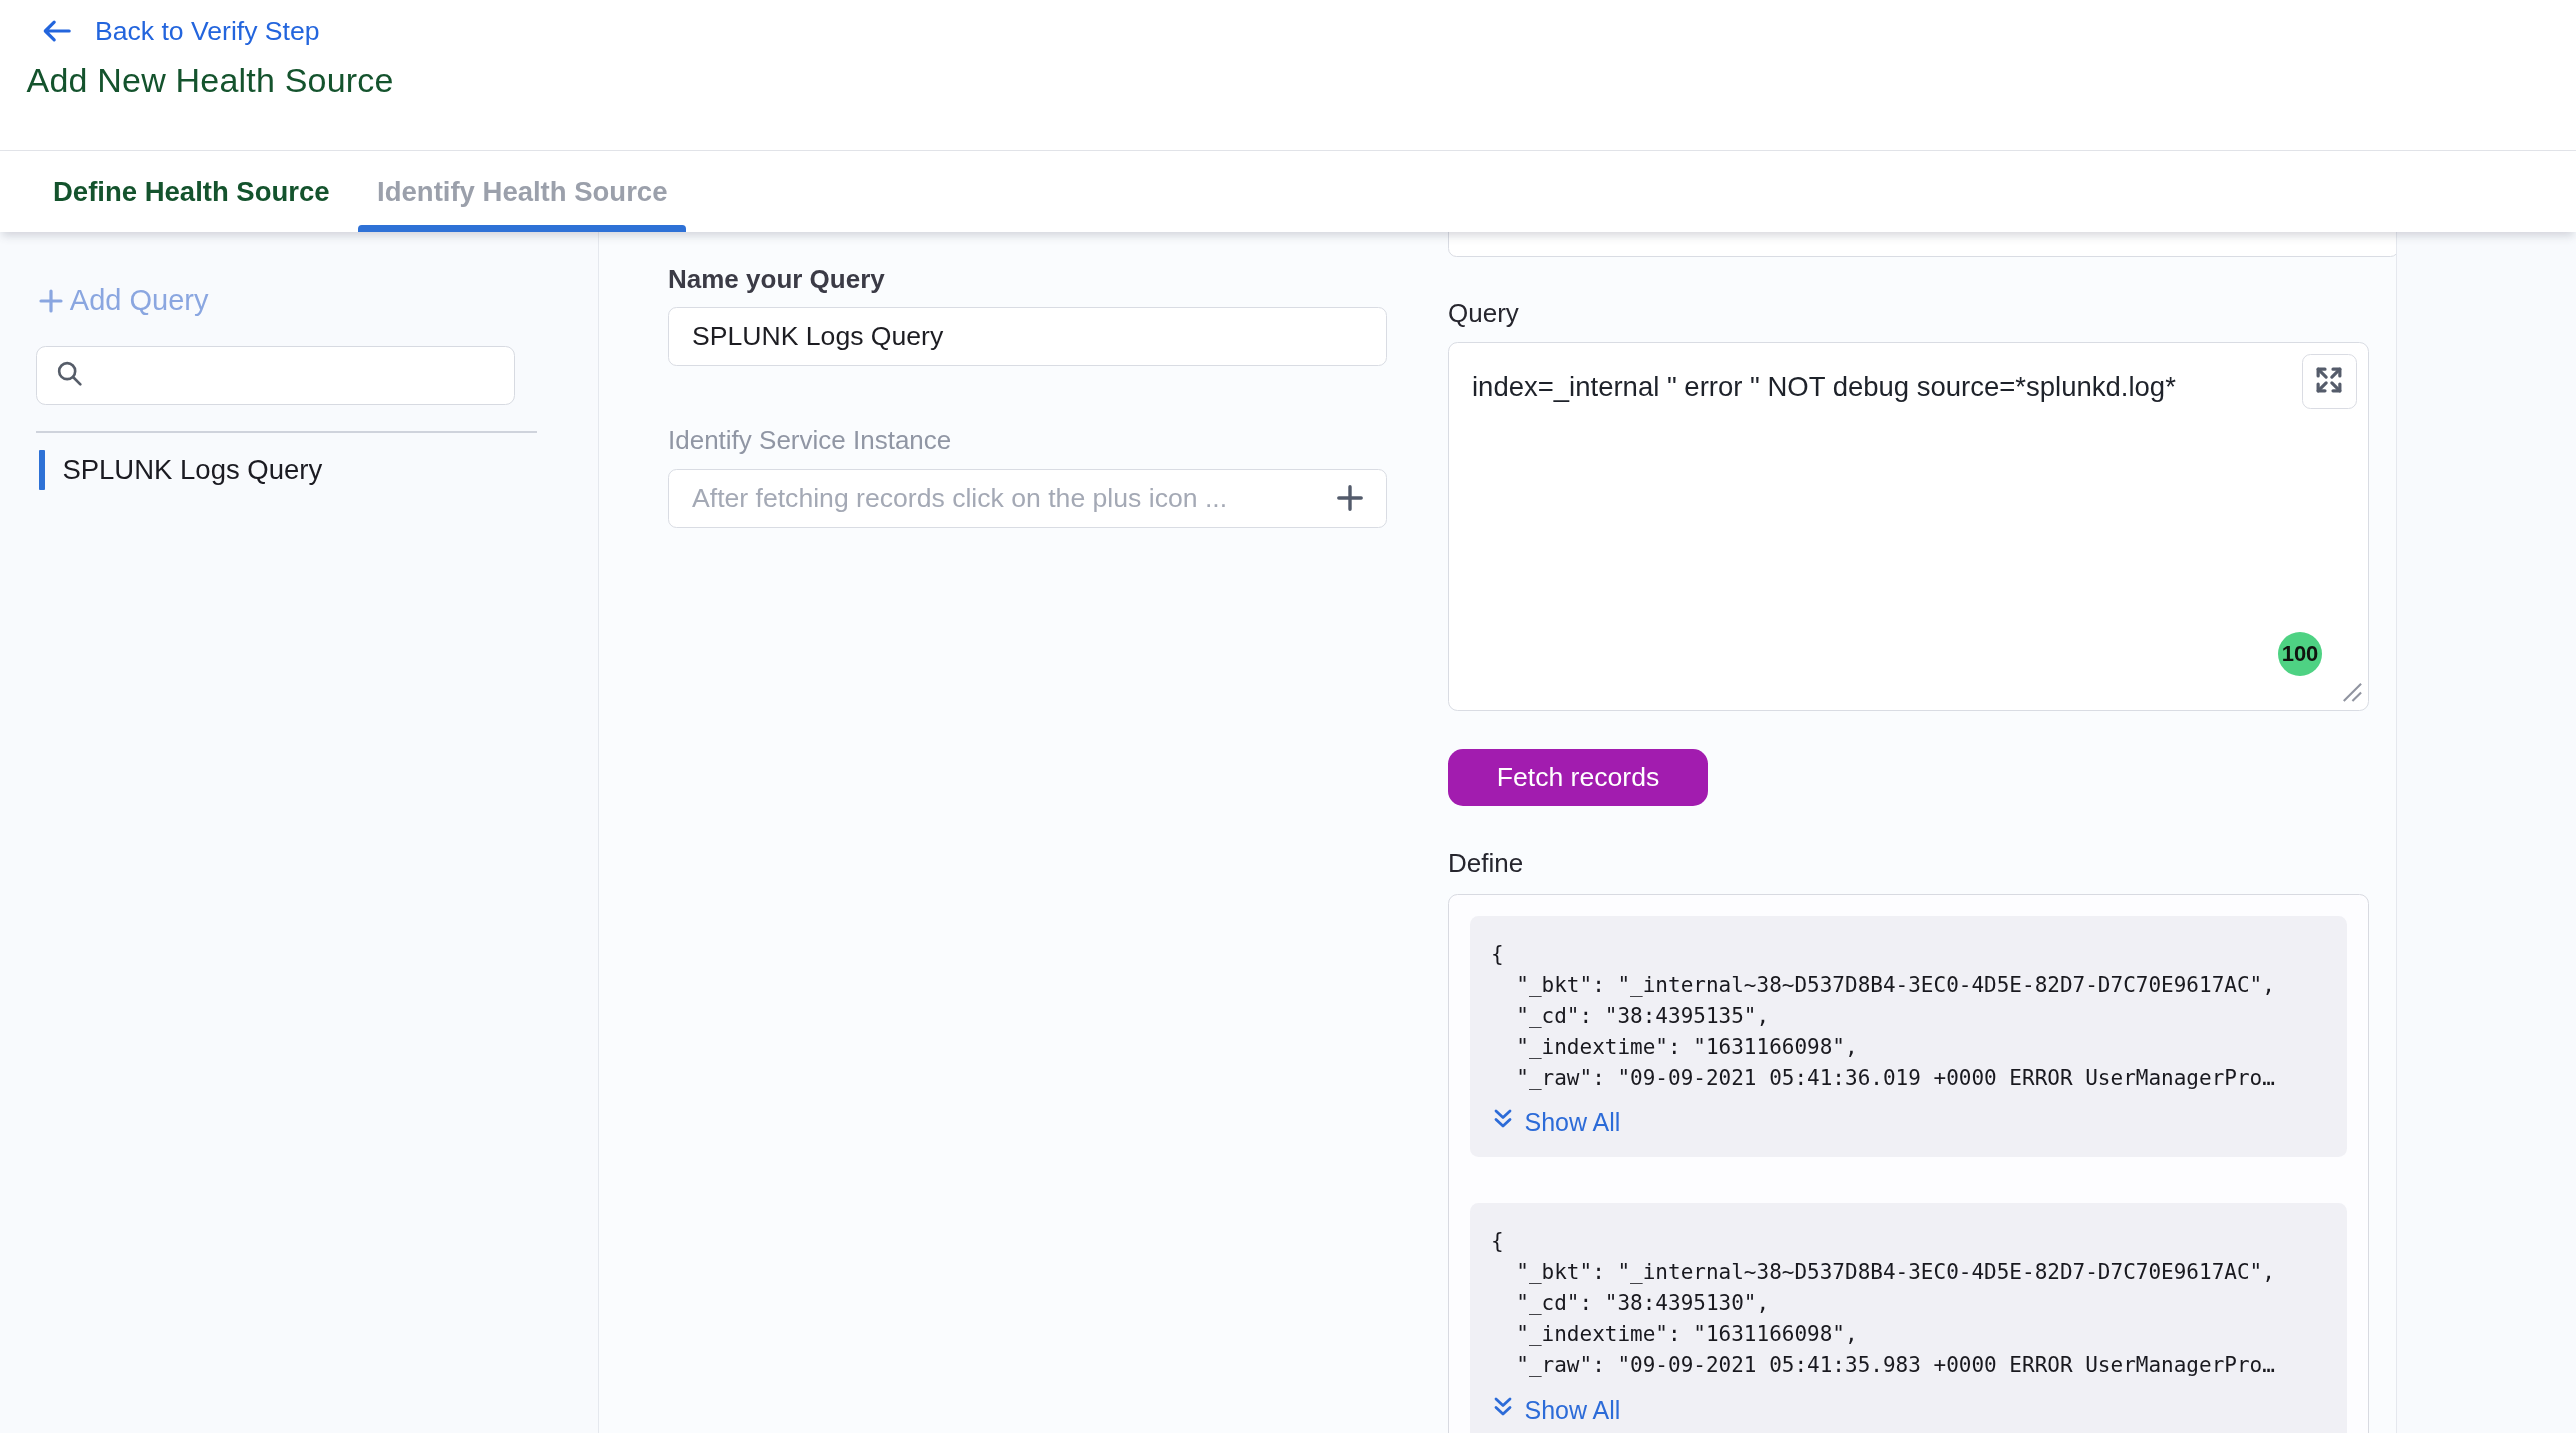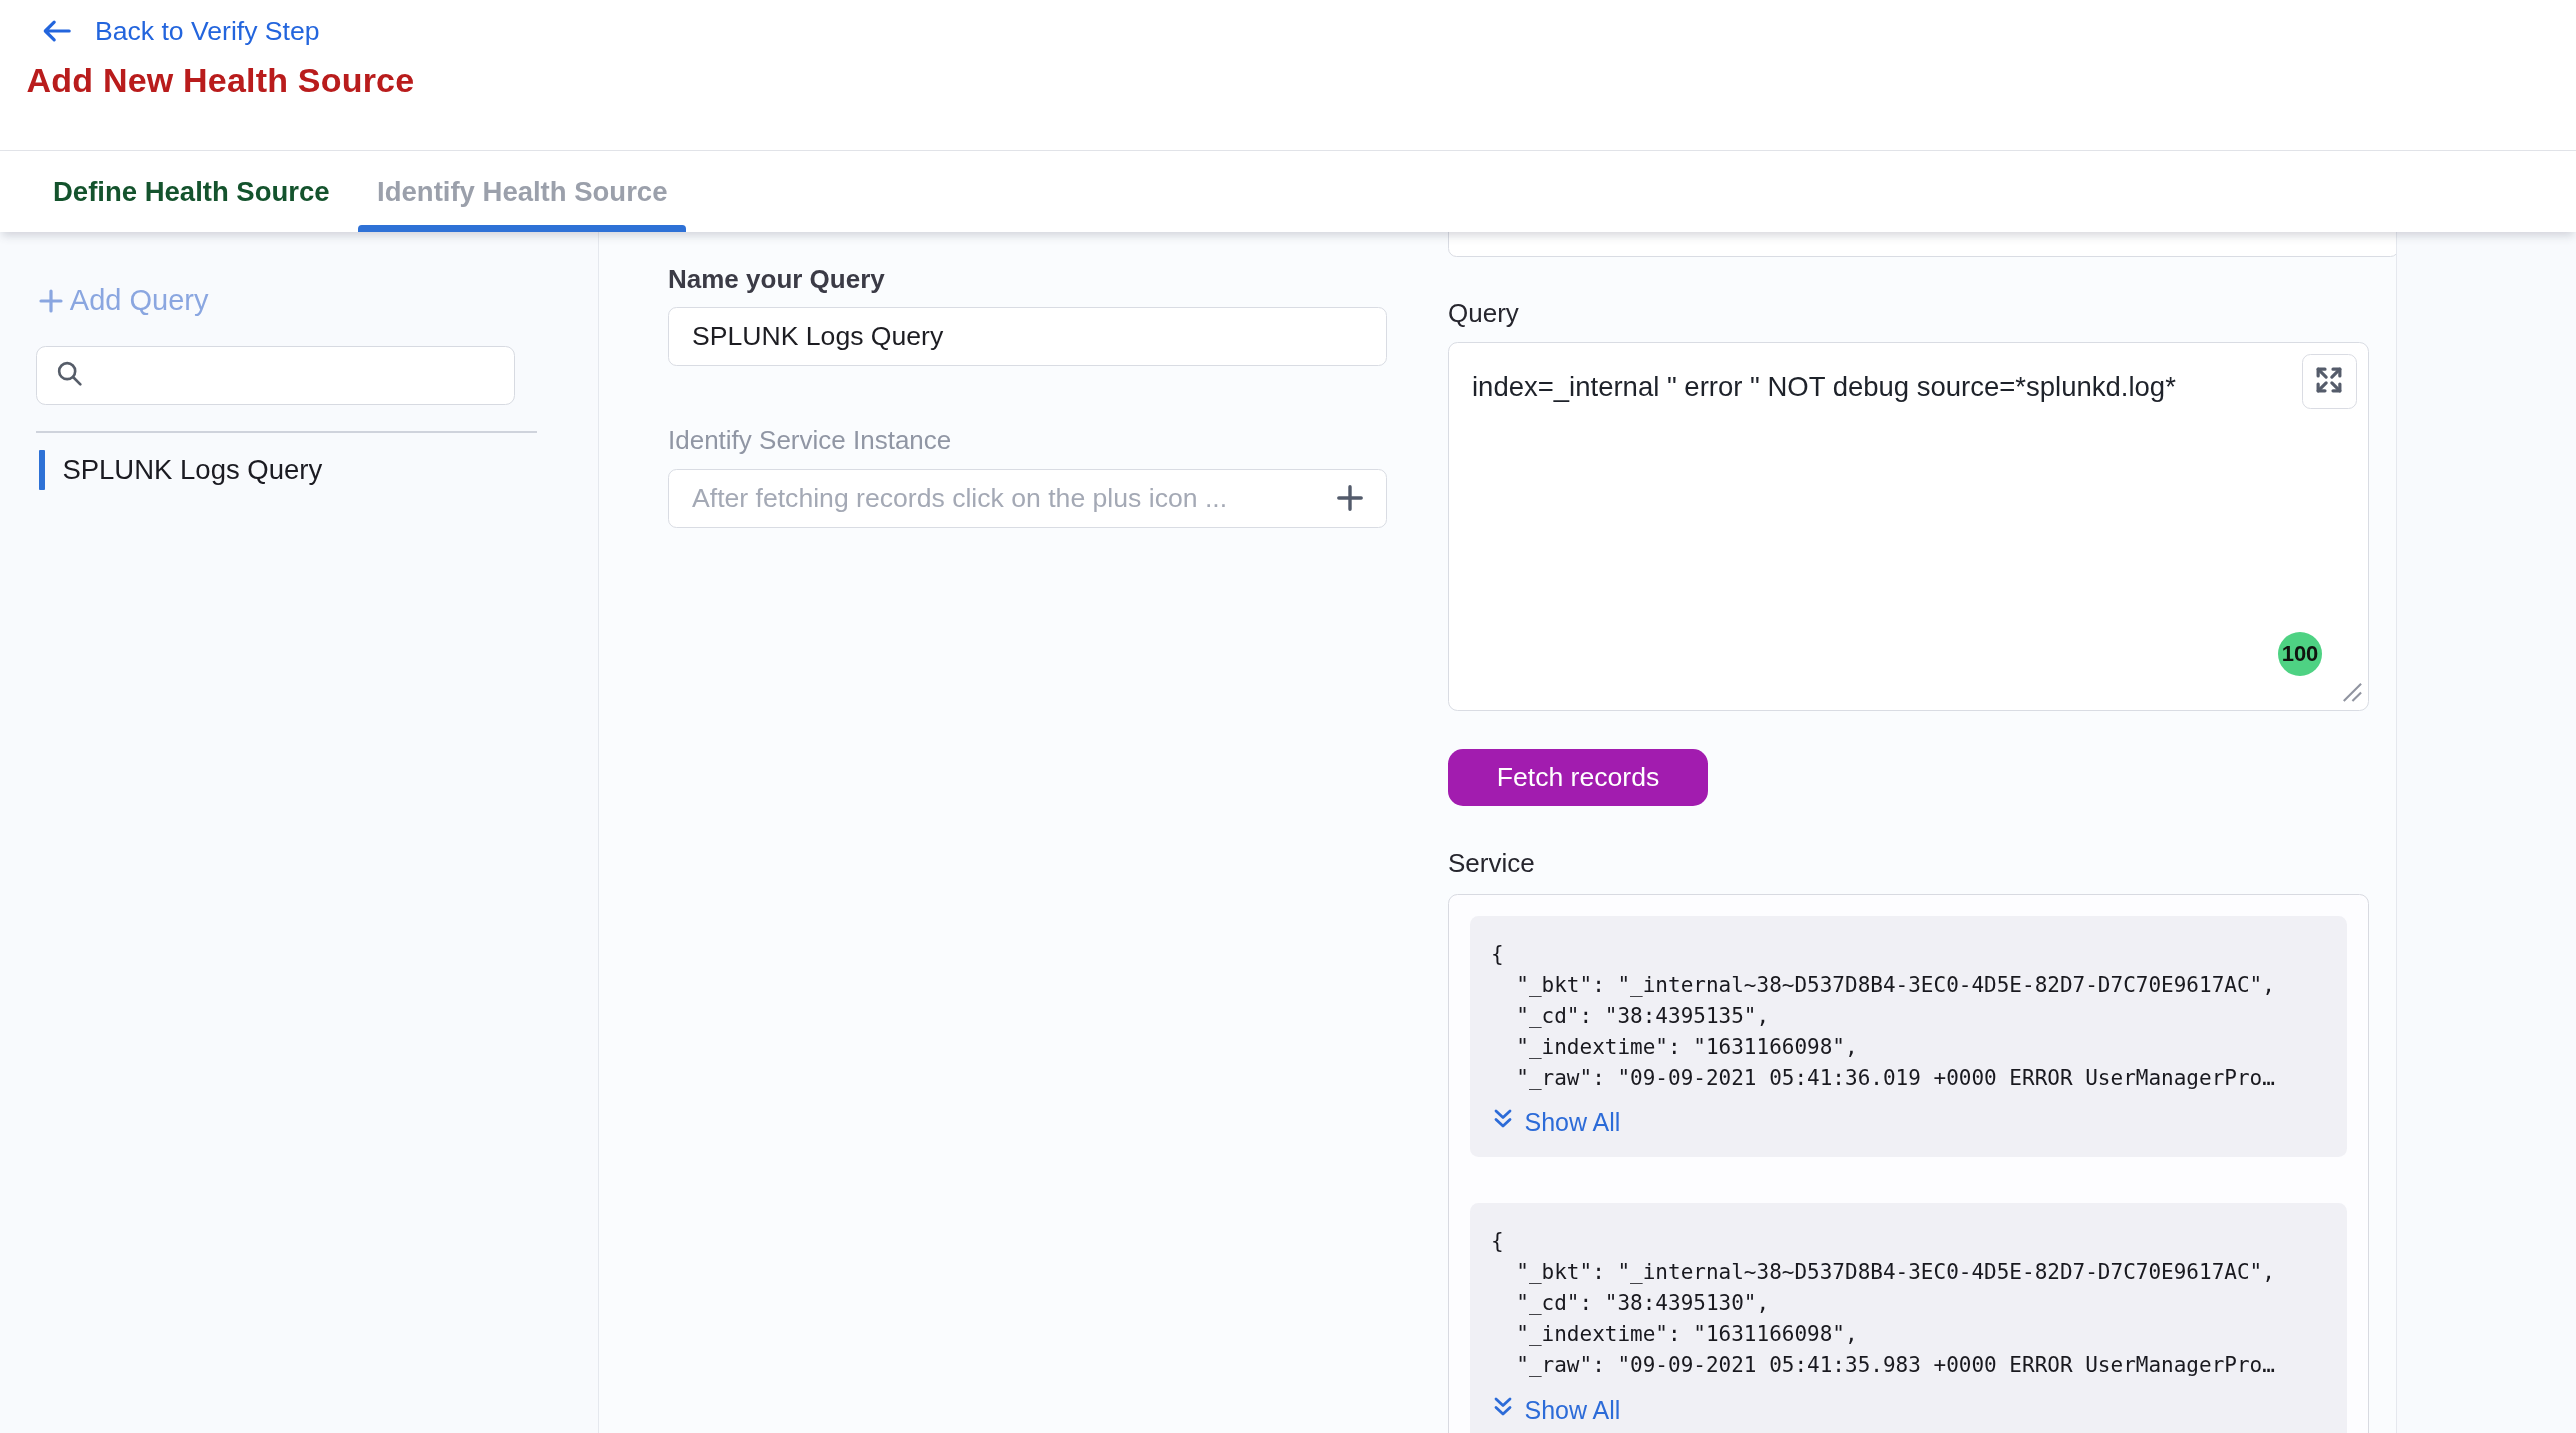--- a/index.html
+++ b/index.html
@@ -10,21 +10,21 @@
     background: #ffffff;
     overflow: hidden;
     color: #1d1d24;
   }
 
   
   .header { height: 151px; border-bottom: 1.9px solid #e2e4e9; padding: 11.4px 0 0 26.6px; background: #fff; }
   .back-row { display: flex; align-items: center; gap: 21px; margin-left: 13.3px; height: 40px; cursor: pointer; }
   .back-row svg { display: block; }
   .back-label { color: #2365dd; font-size: 26.6px; }
-  .page-title { margin-top: 9.5px; font-size: 34px; font-weight: 700; color: #b91c1c; letter-spacing: 0.2px; }
+  .page-title { margin-top: 9.5px; font-size: 34px; font-weight: 400; color: #14532d; letter-spacing: 0.2px; }
 
   
   .tabbar { height: 81px; background: #fff; display: flex; align-items: stretch; padding-left: 34px;
             position: relative; z-index: 3; box-shadow: 0 5.7px 8.5px -1.9px rgba(66,68,90,0.20); }
   .tab { position: relative; display: flex; align-items: center; padding: 0 19px; margin-right: 9.5px;
          font-size: 27.5px; font-weight: 600; color: #14532d; cursor: pointer; }
   .tab.active { color: #9ba0ab; }
   .tab .tab-underline { position: absolute; left: 0; right: 0; bottom: 0; height: 6.6px;
          background: #2e71d6; border-radius: 3.8px 3.8px 0 0; display: none; }
   .tab.active .tab-underline { display: block; }
@@ -203,21 +203,21 @@
 
           <span class="resize-grip">
             <svg width="25" height="25" viewBox="0 0 26 26" fill="none">
               <path d="M6 24 L24 6 M15 24 L24 15" stroke="#9094a0" stroke-width="2.2"></path>
             </svg>
           </span>
         </div>
 
         <button class="fetch-btn">Fetch records</button>
 
-        <div class="field-label dark2 records-label-row">Service</div>
+        <div class="field-label dark2 records-label-row">Define</div>
 
         <div class="records-box">
 
           <div class="record-card first">
             <div class="record-json">{
   "_bkt": "_internal~38~D537D8B4-3EC0-4D5E-82D7-D7C70E9617AC",
   "_cd": "38:4395135",
   "_indextime": "1631166098",
   "_raw": "09-09-2021 05:41:36.019 +0000 ERROR UserManagerPro…</div>
             <div class="show-all">

